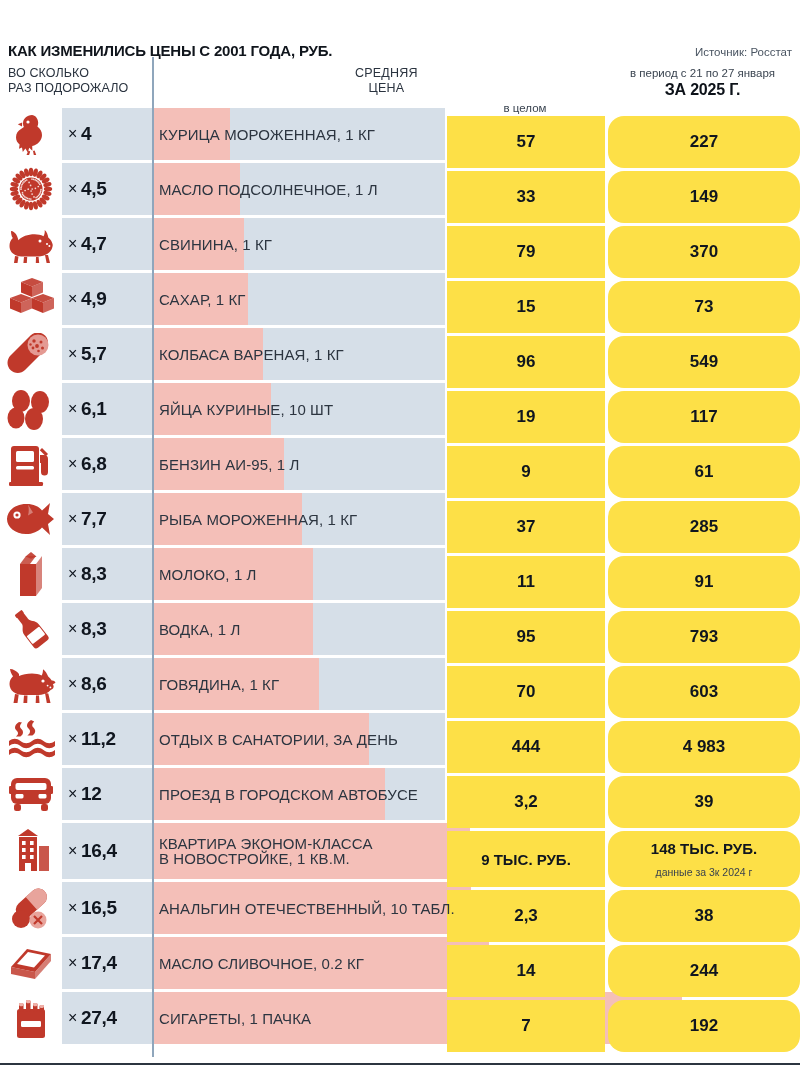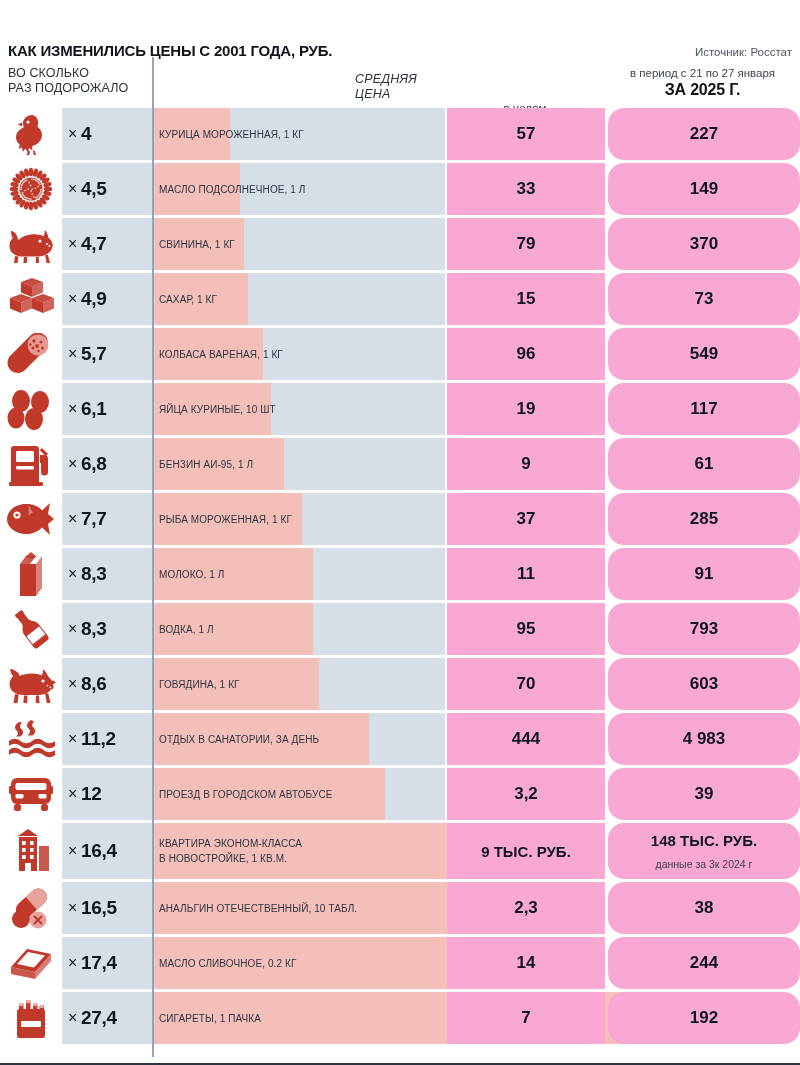--- a/index.html
+++ b/index.html
@@ -50,27 +50,26 @@
     left: 8px;
     top: 0;
     text-align: left;
     font-size: 12.5px;
     line-height: 15px;
     color: #2a333f;
     letter-spacing: 0.1px;
   }
   .ch-avg {
     left: 355px;
-    top: 6px;
-    text-align: left;
+    top: 0;
+    text-align: center;
     font-size: 12.5px;
     line-height: 15px;
     color: #2a333f;
     letter-spacing: 0.2px;
-    font-style: italic;
   }
   .ch-col {
     top: 0;
     width: 150px;
   }
   .ch-2001 { left: 450px; margin-top: 35px; }
   .ch-2025 { left: 610px; width: 185px; }
   .ch-small {
     font-size: 11.5px;
     color: #3a4450;
@@ -149,33 +148,33 @@
     background: #f4bfb8;
   }
 
   .label {
     position: absolute;
     left: 159px; top: 0;
     height: 100%;
     display: flex;
     flex-direction: column;
     justify-content: center;
-    font-size: 10px;
+    font-size: 15px;
     line-height: 15px;
     color: #2c3540;
     letter-spacing: 0.1px;
     white-space: nowrap;
     z-index: 3;
   }
 
   
   .val {
     position: absolute;
-    top: 0; height: 100%;
-    background: #f9a8d4;
+    top: 8px; height: 100%;
+    background: #fde047;
     display: flex;
     align-items: center;
     justify-content: center;
     flex-direction: column;
     font-size: 17px;
     font-weight: bold;
     color: #10161f;
     z-index: 2;
   }
   .val-2001 { left: 447px; width: 158px; }

